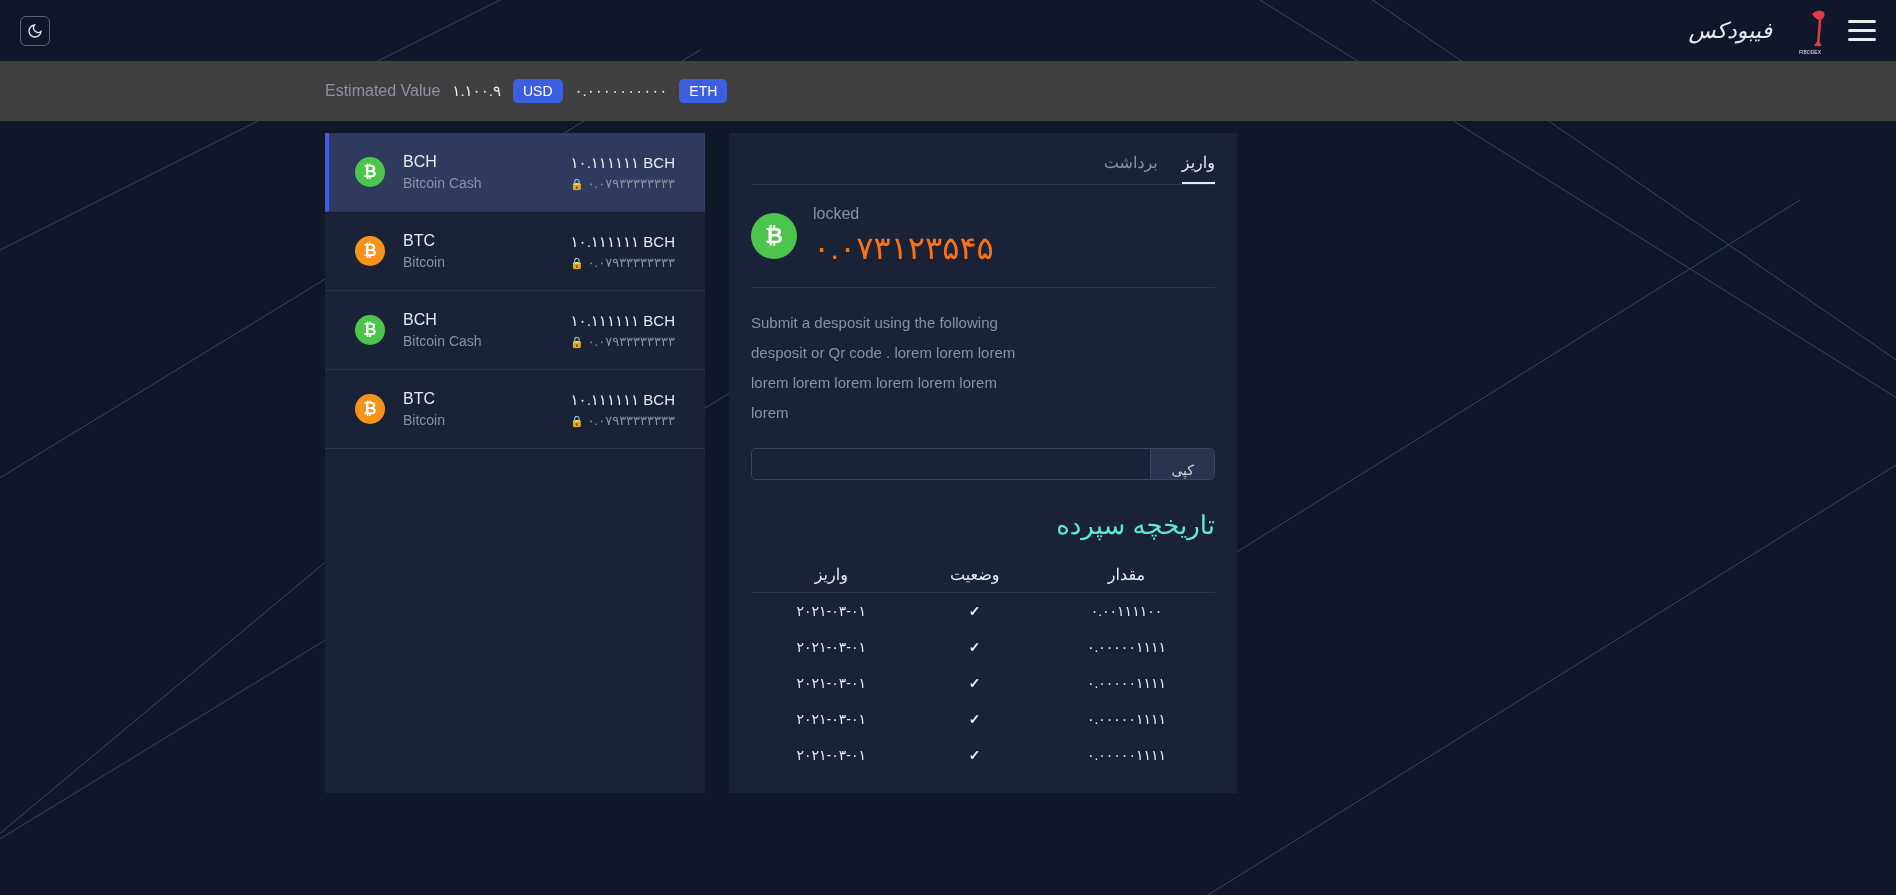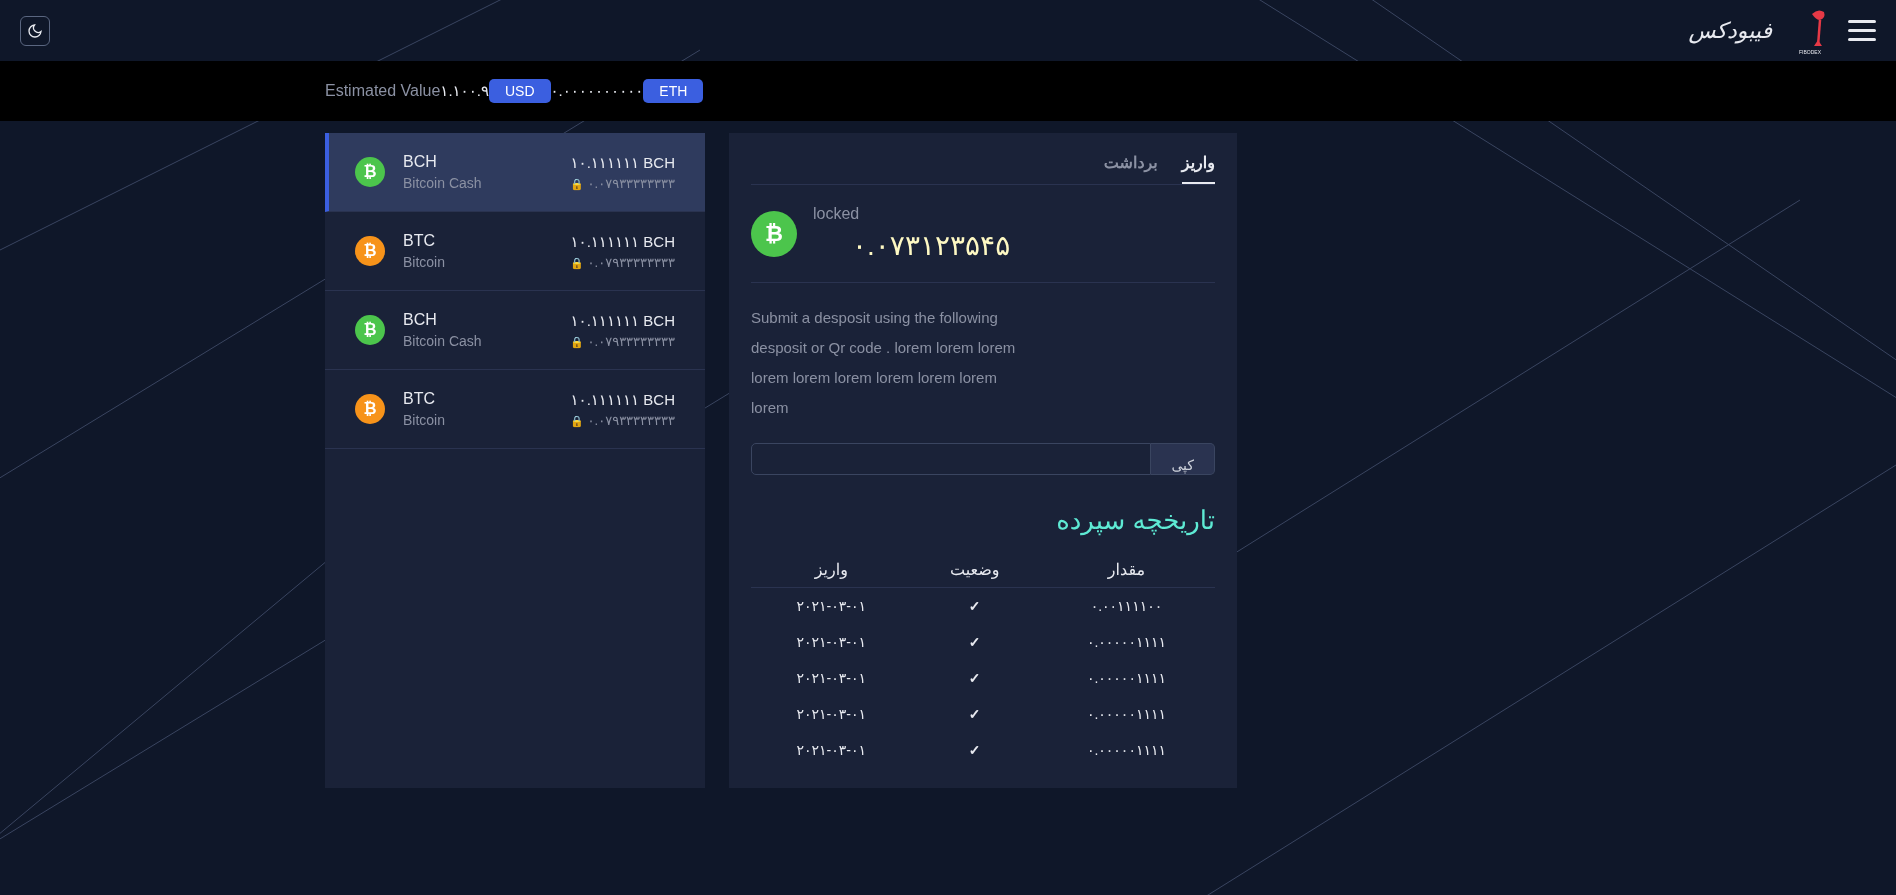--- a/index.html
+++ b/index.html
@@ -36,32 +36,33 @@
 }
 .header-right { display: flex; align-items: center; gap: 18px; }
 .brand-text { color: #e8eaf0; font-size: 22px; font-style: italic; }
 .logo-svg { width: 40px; height: 50px; }
 .hamburger { display: flex; flex-direction: column; gap: 6px; cursor: pointer; }
 .hamburger span { width: 28px; height: 3px; background: #e8eaf0; border-radius: 2px; }
 
 .est-bar {
   position: relative;
   z-index: 2;
-  background: #000000;
+  background: #404040;
   padding: 18px 0;
   display: flex;
   align-items: center;
+  gap: 12px;
   padding-left: 325px;
 }
 .est-label { color: #8b91a3; font-size: 16px; }
 .est-val { color: #e8eaf0; font-size: 15px; }
 .badge {
   background: #3b5fe0;
   color: #fff;
-  padding: 4px 16px;
+  padding: 4px 10px;
   border-radius: 5px;
   font-size: 14px;
 }
 
 .main {
   position: relative;
   z-index: 2;
   display: flex;
   gap: 24px;
   padding: 12px 0 0 325px;
@@ -108,21 +109,20 @@
   width: 508px;
   background: #1a2238;
   padding: 20px 22px;
 }
 .tabs {
   display: flex;
   justify-content: flex-end;
   gap: 24px;
   border-bottom: 1px solid #2a3350;
   margin-bottom: 20px;
-  font-weight: bold;
 }
 .tab {
   padding: 0 0 10px;
   color: #8b91a3;
   cursor: pointer;
   font-size: 16px;
 }
 .tab.active {
   color: #e8eaf0;
   border-bottom: 2px solid #e8eaf0;
@@ -143,21 +143,21 @@
   background: #4cc54c;
   display: flex;
   align-items: center;
   justify-content: center;
   color: #fff;
   font-weight: bold;
   font-size: 22px;
 }
 .bal-col { flex: 1; }
 .bal-label { color: #8b91a3; font-size: 16px; margin-bottom: 6px; }
-.bal-val { color: #fef9c3; font-size: 28px; margin-left: 39px; }
+.bal-val { color: #f97316; font-size: 32px; }
 .bal-right { text-align: right; }
 
 .deposit-msg {
   color: #8b91a3;
   font-size: 15px;
   line-height: 2;
   max-width: 280px;
   margin-bottom: 20px;
 }
 

